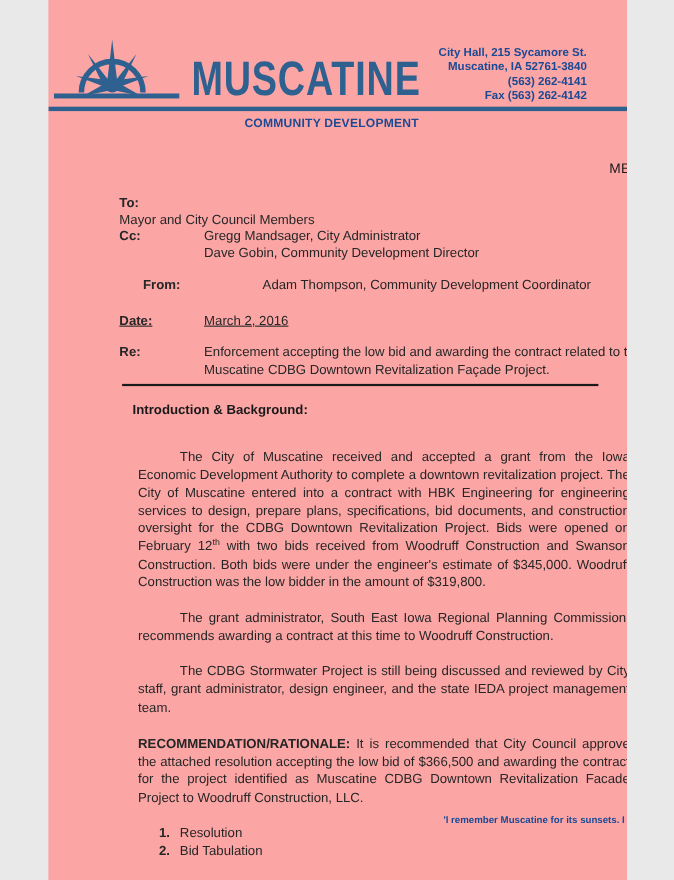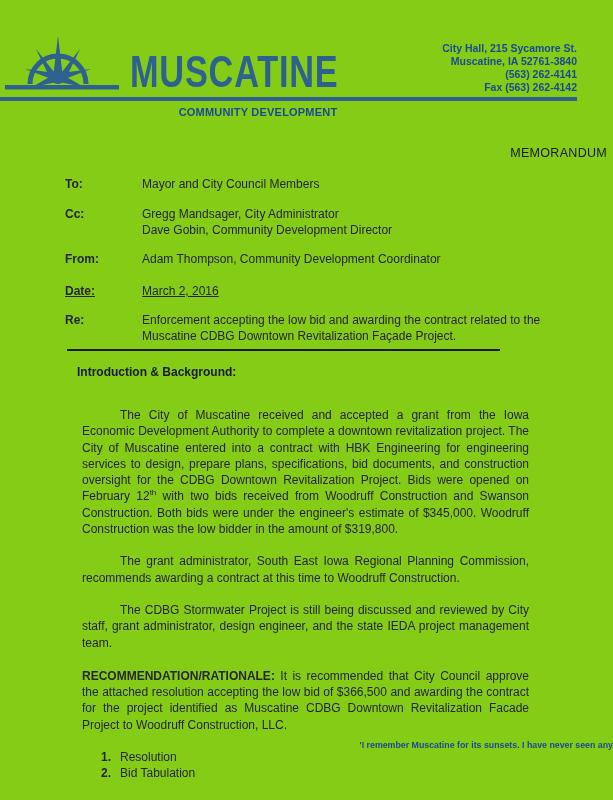--- a/index.html
+++ b/index.html
@@ -1,18 +1,18 @@
 <!DOCTYPE html>
 <html><head>
 <meta charset="utf-8">
 <style>
   html,body { margin:0; padding:0; background:#e9e9e9; }
   .page {
-    position:relative; width:613px; height:800px; margin:0 auto;
-    background:#84cc16; overflow:hidden;
+    position:relative; width:526px; height:800px; margin:0 auto;
+    background:#fca5a5; overflow:hidden;
     font-family:"Liberation Sans", sans-serif; color:#262626;
   }
   
   .logo { position:absolute; left:5px; top:34px; }
   .wordmark {
     position:absolute; left:130px; top:50px;
     font-size:44px; font-weight:bold; color:#2e618f;
     letter-spacing:1px; white-space:nowrap;
     transform:scaleX(0.78); transform-origin:left top; line-height:44px;
   }
@@ -30,23 +30,23 @@
     font-weight:bold; font-size:10.5px; line-height:13.4px; color:#1b4a94;
   }
   
   .memo-title {
     position:absolute; left:0; top:146px; width:607px; text-align:right;
     font-weight:normal; font-size:12.5px; color:#1a1a1a; letter-spacing:0.3px;
   }
   .field-row { position:absolute; left:65px; width:482px; display:flex; font-size:12px; line-height:16px; }
   .field-label { width:77px; font-weight:bold; flex:none; }
   .field-value { flex:1; }
-  .row-to   { top:176px; }
+  .row-to   { top:176px;flex-direction:column; }
   .row-cc   { top:206px; }
-  .row-from { top:251px; }
+  .row-from { top:251px;text-align:center; }
   .row-date { top:283px;text-decoration:underline; }
   .row-re   { top:312px; }
   .rule-black { position:absolute; left:67px; top:349px; width:433px; height:2px; background:#1a1a1a; }
   
   .intro-heading { position:absolute; left:65px; top:365px; font-weight:bold; font-size:12px; color:#1a1a1a;padding-left:12px; }
   .body-text {
     position:absolute; left:66px; top:391px; width:479px;
     font-size:12px; line-height:16.3px; text-align:justify;
   }
   .body-text p { margin:16px; text-indent:38px; }

